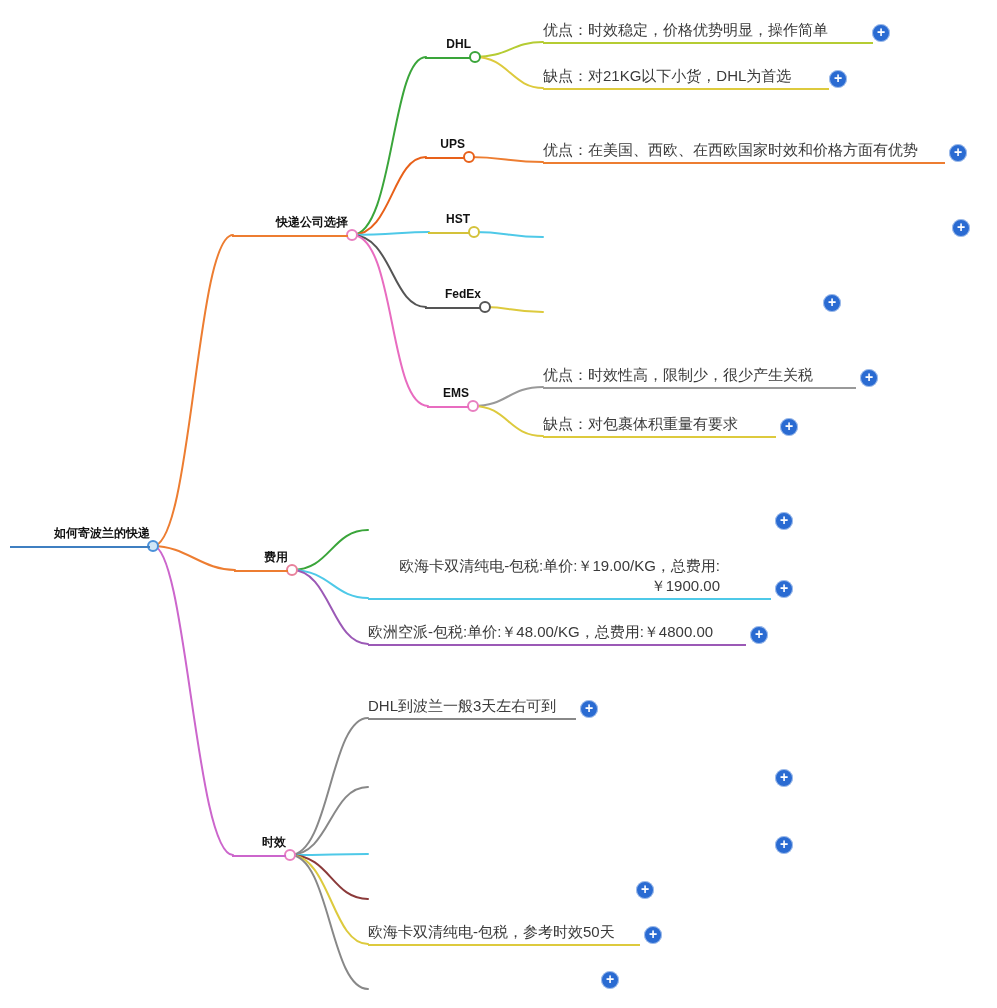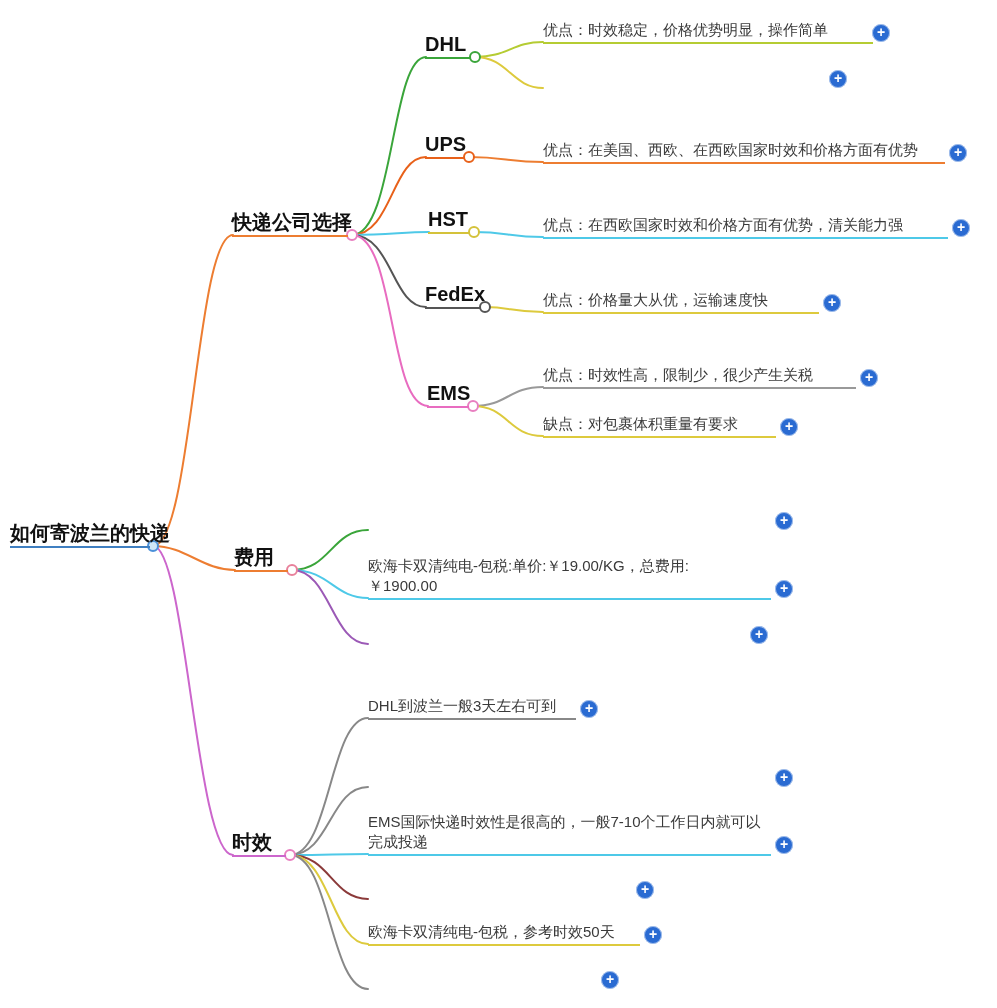--- a/index.html
+++ b/index.html
@@ -12,27 +12,27 @@
   .node {
     position: absolute;
     font-size: 15px;
     line-height: 20px;
     color: #3a3a3a;
     padding-bottom: 2px;
     border-bottom: 2px solid transparent;
   }
   .one { white-space: nowrap; }
   .leaf2 { min-height: 42px; }
-  .narrow { display: inline-block; max-width: 352px; }
+  .narrow { display: inline-block; max-width: 352px; text-align: right; }
   .title {
-    font-size: 20px;
+    font-size: 12px;
     line-height: 22px;
     font-weight: bold;
     color: #111;
-    text-align: left;
+    text-align: right;
     white-space: nowrap;
   }
   .plus {
     position: absolute;
     width: 18px; height: 18px;
     border-radius: 50%;
     background: #2a6bd2;
     color: #fff;
     font-size: 14px;
     font-weight: bold;
@@ -116,45 +116,42 @@
   <div class="node title" style="left:425px;top:283px;width:56px;border-bottom-color:#555555">
     <span>FedEx</span>
   </div>
   <div class="node title" style="left:427px;top:382px;width:42px;border-bottom-color:#e86cc0">
     <span>EMS</span>
   </div>
 
   <div class="node one" style="left:543px;top:20px;width:330px;border-bottom-color:#b5cc33">
     <span>优点：时效稳定，价格优势明显，操作简单</span>
   </div>
+  <div class="node one" style="left:543px;top:66px;width:286px;border-bottom-color:#ddca3d">
+    <span>缺点：对21KG以下小货，DHL为首选</span>
+  </div>
   <div class="node one" style="left:543px;top:140px;width:402px;border-bottom-color:#ed7d31">
     <span>优点：在美国、西欧、在西欧国家时效和价格方面有优势</span>
-  </div>
-  <div class="node one" style="left:543px;top:215px;width:405px;border-bottom-color:#4ec9e8">
-    <span>优点：在西欧国家时效和价格方面有优势，清关能力强</span>
-  </div>
-  <div class="node one" style="left:543px;top:290px;width:276px;border-bottom-color:#ddca3d">
-    <span>优点：价格量大从优，运输速度快</span>
   </div>
   <div class="node one" style="left:543px;top:414px;width:233px;border-bottom-color:#ddca3d">
     <span>缺点：对包裹体积重量有要求</span>
   </div>
   <div class="node one" style="left:543px;top:365px;width:313px;border-bottom-color:#999999">
     <span>优点：时效性高，限制少，很少产生关税</span>
   </div>
 
   <div class="node leaf2" style="left:368px;top:556px;width:403px;border-bottom-color:#4ec9e8">
     <span class="narrow">欧海卡双清纯电-包税:单价:￥19.00/KG，总费用:￥1900.00</span>
   </div>
+  <div class="node one" style="left:368px;top:622px;width:378px;border-bottom-color:#9b59b6">
+    <span>欧洲空派-包税:单价:￥48.00/KG，总费用:￥4800.00</span>
+  </div>
 
   <div class="node one" style="left:368px;top:696px;width:208px;border-bottom-color:#888888">
     <span>DHL到波兰一般3天左右可到</span>
-  </div>
-  <div class="node leaf2" style="left:368px;top:812px;width:403px;border-bottom-color:#4ec9e8">
-    <span>EMS国际快递时效性是很高的，一般7-10个工作日内就可以完成投递</span>
   </div>
   <div class="node one" style="left:368px;top:922px;width:272px;border-bottom-color:#ddca3d">
     <span>欧海卡双清纯电-包税，参考时效50天</span>
   </div>
 
   <div class="plus" style="left:872px;top:24px">+</div>
   <div class="plus" style="left:829px;top:70px">+</div>
   <div class="plus" style="left:949px;top:144px">+</div>
   <div class="plus" style="left:952px;top:219px">+</div>
   <div class="plus" style="left:823px;top:294px">+</div>

